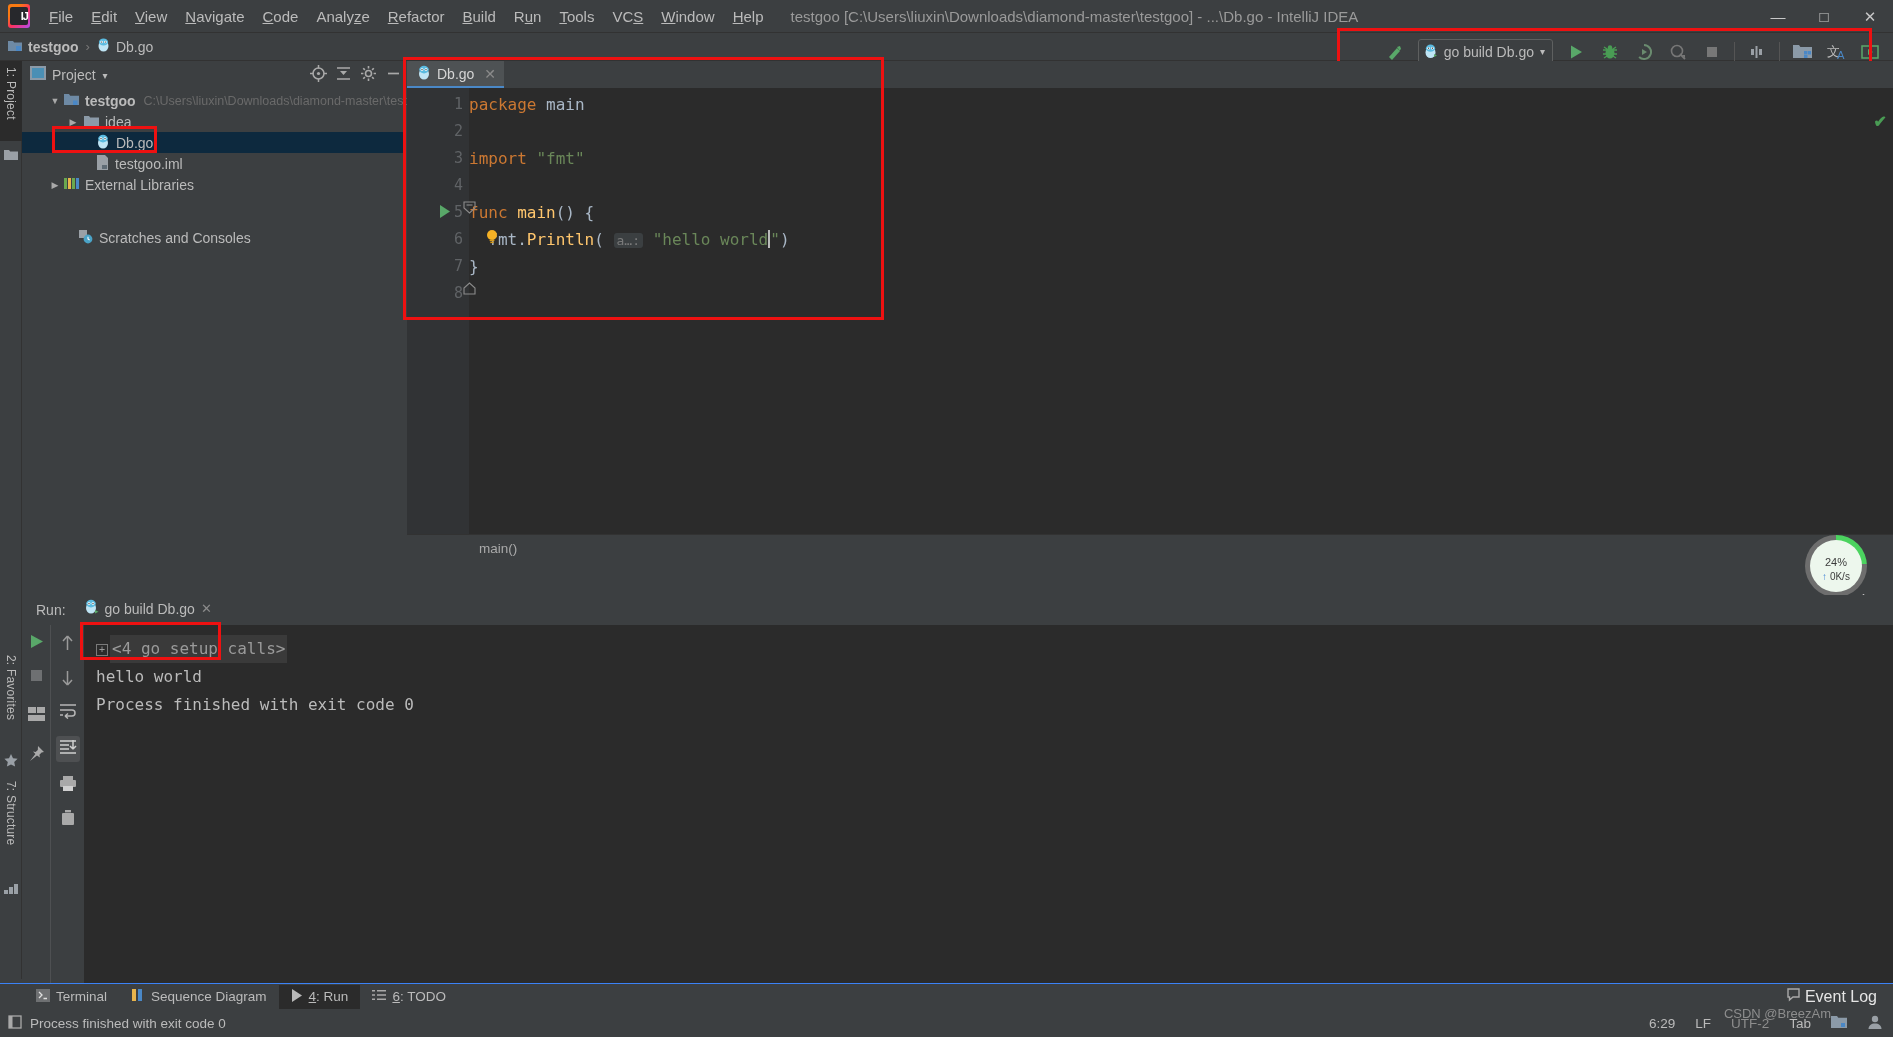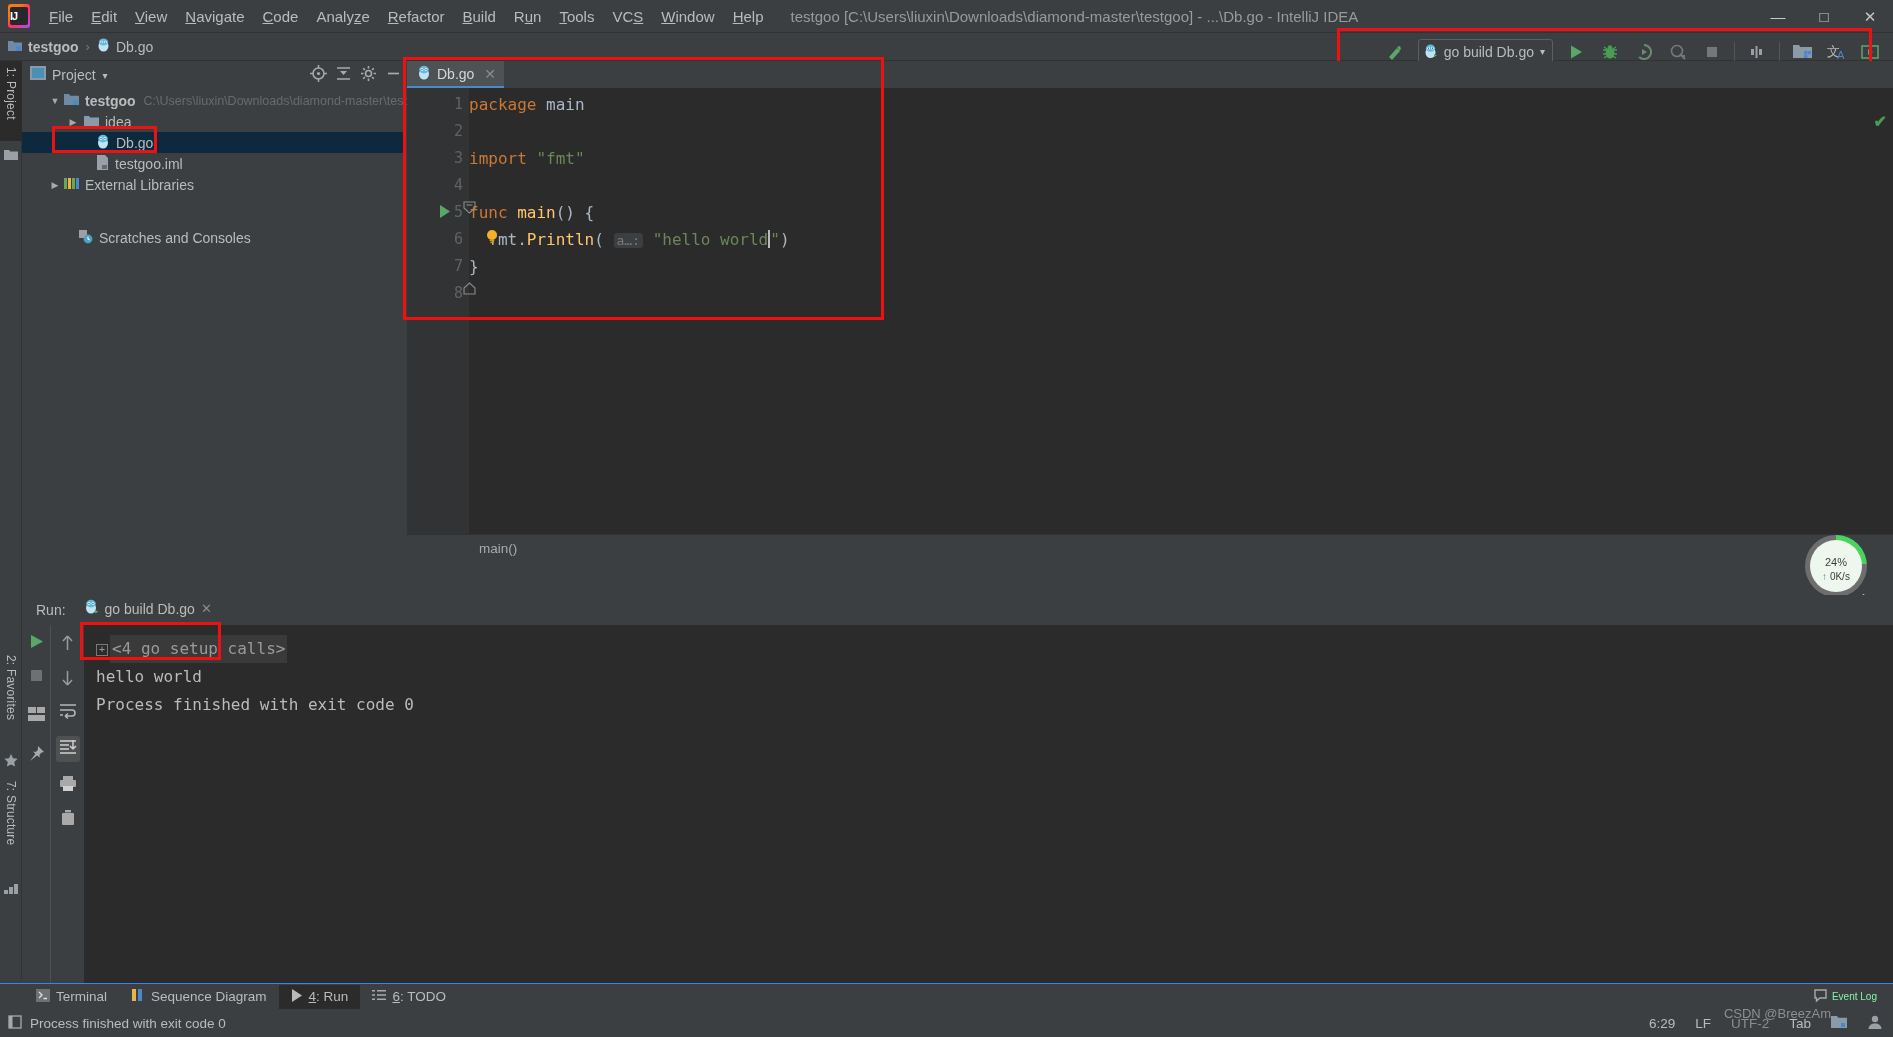--- a/index.html
+++ b/index.html
@@ -16,21 +16,21 @@
   
   .menubar {
     position: absolute; top: 0; left: 0; width: 1893px; height: 33px;
     background: #3c3f41; display: flex; align-items: center;
     border-bottom: 1px solid #323232;
   }
   .logo { width: 26px; height: 26px; margin: 0 8px 0 6px; position: relative; flex: none; }
   .logo-sq { position:absolute; left:2px; top:1px; width:22px; height:24px; border-radius:3px;
     background: linear-gradient(135deg,#f97a12 0%,#f97a12 28%,#fe315d 55%,#b24df2 100%); }
   .logo-ij { position:absolute; left:4px; top:4px; width:18px; height:18px; background:#27282c; border-radius:2px;
-     color:#fff; font-size:11px; font-weight:bold; text-align:left; line-height:18px; letter-spacing:-1px;}
+     color:#fff; font-size:11px; font-weight:bold; text-align:right; line-height:18px; letter-spacing:-1px;}
   .menu-item {
     font-size: 15px; color: #bbbbbb; padding: 4px 9px; cursor: default; white-space: nowrap;
   }
   .menu-item .u { text-decoration: underline; }
   .win-title {
     font-size: 15px; color: #9a9a9a; margin-left: 18px; white-space: nowrap;
   }
   .win-ctrl { position: absolute; right: 0; top: 0; height: 33px; display: flex; align-items: center; }
   .win-btn { width: 46px; height: 32px; display: flex; align-items: center; justify-content: center; color: #c8c8c8; font-size: 15px; }
 
@@ -141,21 +141,21 @@
   .fold-chip { display:inline-block; background:#3a3a3a; color:#9a9a9a; padding:0 2px; }
   .fold-plus { display:inline-block; width:12px; height:12px; border:1px solid #7a7a7a; color:#9a9a9a;
      font-size:10px; line-height:10px; text-align:center; vertical-align:1px; margin-right:2px;}
 
   
   .bottombar { position:absolute; left:0; bottom:28px; width:1893px; height:26px; background:#3c3f41;
      display:flex; align-items:center; padding-left:24px; gap:0; border-top:1px solid #3b82f6; }
   .bb-item { display:flex; align-items:center; gap:6px; font-size:13.5px; color:#bbbbbb; padding:4px 12px; }
   .bb-item.active { background:#2b2b2b; }
   .bb-item .u { text-decoration:underline; }
-  .evlog { position:absolute; right:16px; display:flex; align-items:center; gap:4px; font-size:10px; color:#86efac; }
+  .evlog { position:absolute; right:16px; display:flex; align-items:center; gap:4px; font-size:16px; color:#e5e5e5; }
 
   
   .statusbar { position:absolute; left:0; bottom:0; width:1893px; height:28px; background:#3c3f41;
      display:flex; align-items:center; padding-left:8px; font-size:13.5px; color:#bbbbbb; }
   .sb-right { position:absolute; right:10px; display:flex; align-items:center; gap:20px; }
   .sb-dim { color:#8d8d8d; }
   .watermark { position:absolute; right:62px; bottom:16px; font-size:13px; color:#9b9b9b; opacity:.85; }
 
   .ico { display:inline-block; vertical-align:middle; }
   .go-ico { width:14px; height:15px; position:relative; display:inline-block; flex:none;}

